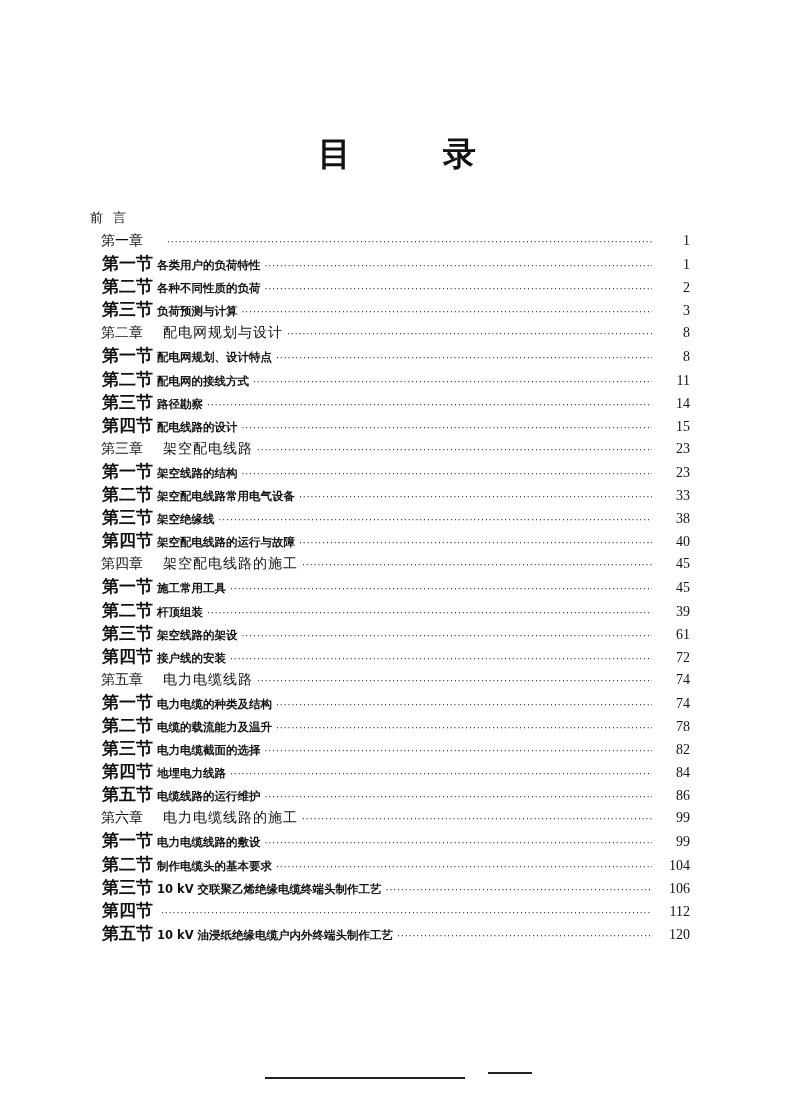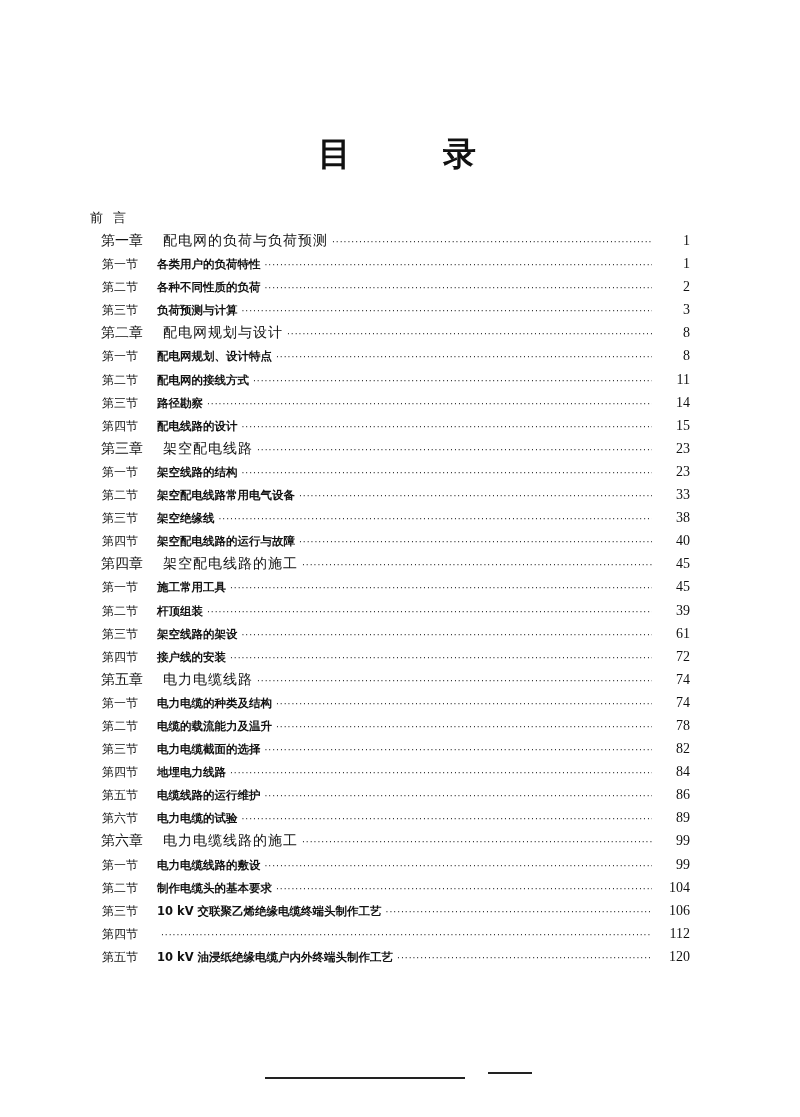--- a/index.html
+++ b/index.html
@@ -13,39 +13,38 @@
   .preface { font-size: 13px; letter-spacing: 10px; height: 22px; line-height: 22px; padding-left: 2px; }
   .row { display: flex; align-items: baseline; height: 23.1px; line-height: 23.1px; white-space: nowrap; }
   .row .label { flex: 0 0 auto; }
   .row .heading { flex: 0 0 auto; }
   .row .leader { flex: 1 1 auto; overflow: hidden; color: #222; font-size: 9px; letter-spacing: 1px; margin: 0 4px; }
   .row .leader::after { content: "································································································································"; }
   .row .page { flex: 0 0 34px; text-align: right; font-family: "Liberation Serif", serif; font-size: 14px; }
   .chapter .label { font-size: 14px; width: 62px; margin-left: 13px; }
   .chapter .heading { font-size: 14px; letter-spacing: 1px; }
   .section { padding-left: 14px; }
-  .section .label { font-size: 12px; font-weight: normal; width: 55px; }
+  .section .label { font-size: 17px; font-weight: bold; width: 55px; }
   .section .heading { font-size: 11.5px; font-weight: bold; }
   .footer-line { position: absolute; top: 1077px; left: 265px; width: 200px; height: 2px; background: #222; }
   .footer-line2 { position: absolute; top: 1072px; left: 488px; width: 44px; height: 2px; background: #222; }
 </style>
 </head>
 <body>
 
 <div class="title">
   <span class="t1">目</span>
   <span class="t2">录</span>
 </div>
 
 <div class="toc">
   <div class="preface">前言</div>
   <div id="toc-rows">
       <div class="row chapter">
         <span class="label">第一章</span>
-        <span class="heading">配电网的负荷与负荷预测</span>
         <span class="leader"></span>
         <span class="page">1</span>
       </div>
       <div class="row section">
         <span class="label">第一节</span>
         <span class="heading">各类用户的负荷特性</span>
         <span class="leader"></span>
         <span class="page">1</span>
       </div>
       <div class="row section">
@@ -179,26 +178,20 @@
         <span class="heading">地埋电力线路</span>
         <span class="leader"></span>
         <span class="page">84</span>
       </div>
       <div class="row section">
         <span class="label">第五节</span>
         <span class="heading">电缆线路的运行维护</span>
         <span class="leader"></span>
         <span class="page">86</span>
       </div>
-      <div class="row section">
-        <span class="label">第六节</span>
-        <span class="heading">电力电缆的试验</span>
-        <span class="leader"></span>
-        <span class="page">89</span>
-      </div>
       <div class="row chapter">
         <span class="label">第六章</span>
         <span class="heading">电力电缆线路的施工</span>
         <span class="leader"></span>
         <span class="page">99</span>
       </div>
       <div class="row section">
         <span class="label">第一节</span>
         <span class="heading">电力电缆线路的敷设</span>
         <span class="leader"></span>

